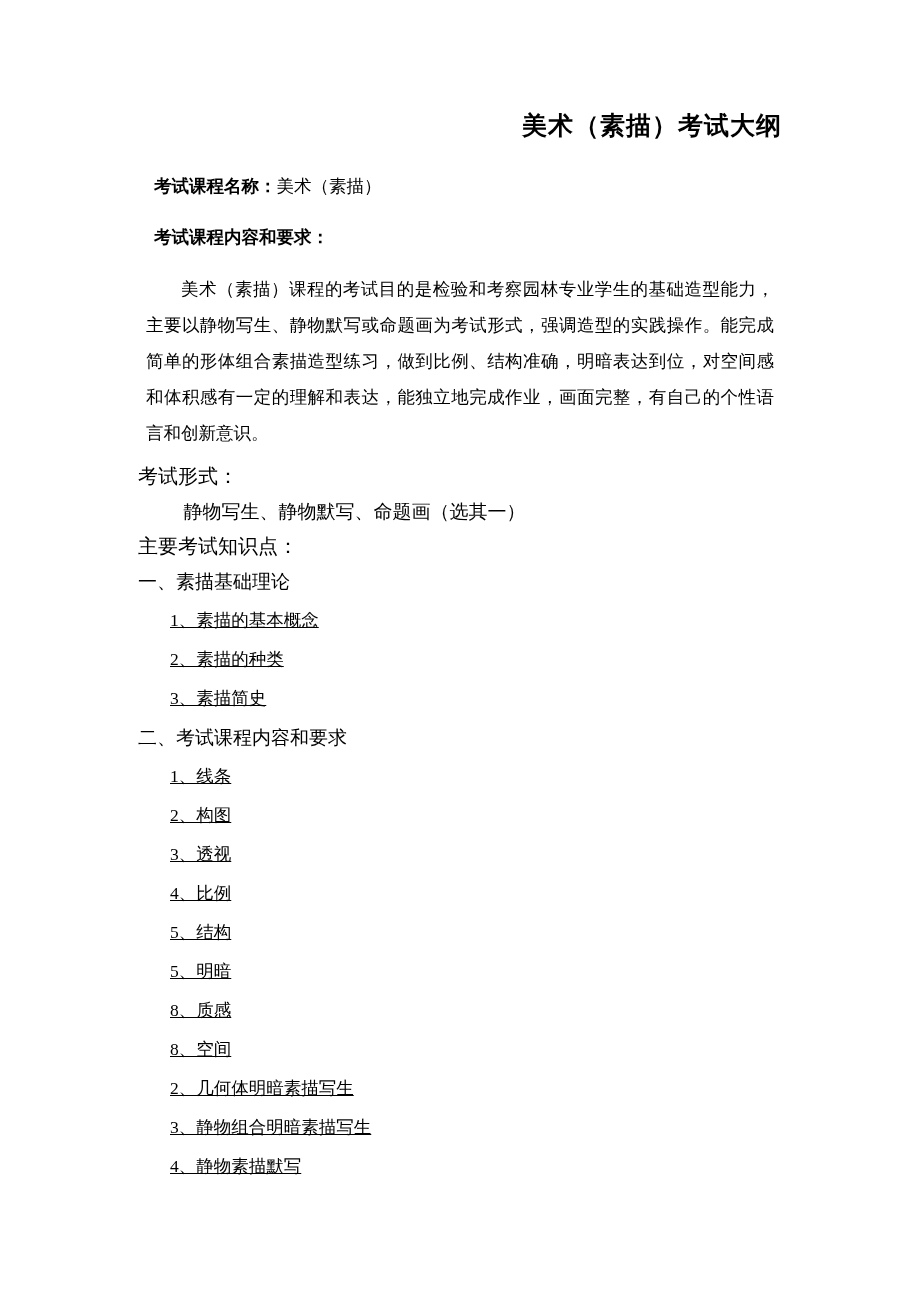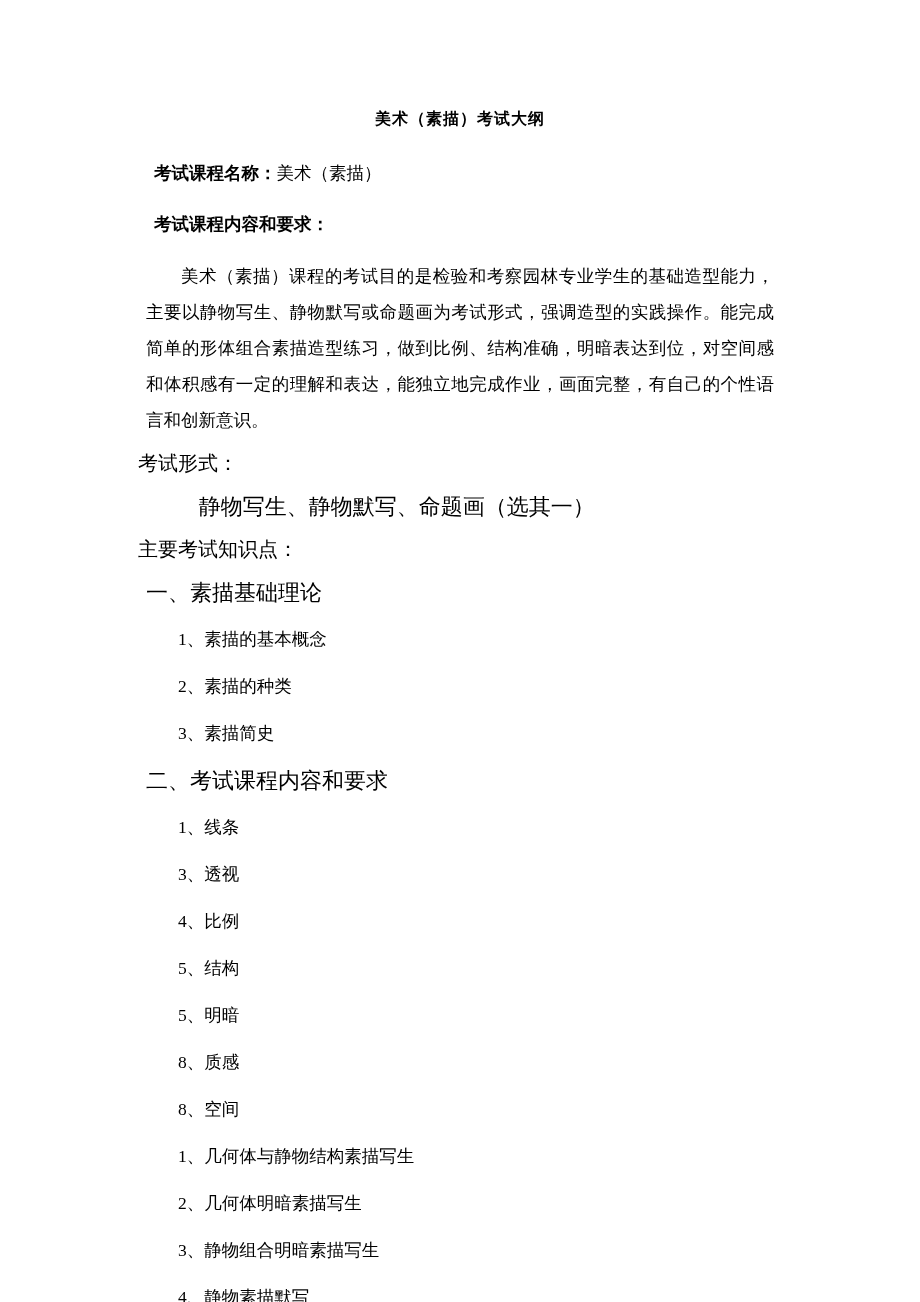--- a/index.html
+++ b/index.html
@@ -14,22 +14,22 @@
     color: #000000;
   }
   .page {
     width: 920px;
     height: 1302px;
     box-sizing: border-box;
     padding: 96px 138px 40px 138px;
     position: relative;
   }
   .doc-title {
-    text-align: center;
-    font-size: 16px;
+    text-align: right;
+    font-size: 25px;
     font-weight: bold;
     letter-spacing: 1px;
     margin: 12px 0 26px 0;
     line-height: 1.4;
   }
   .label-bold {
     font-weight: bold;
   }
   .field-line {
     font-size: 17.5px;
@@ -47,29 +47,30 @@
   .section-head {
     font-size: 20px;
     line-height: 35px;
     font-weight: normal;
     margin: 0;
   }
   .indent-1 {
     text-indent: 2.4em;
   }
   .list-l1 {
-    font-size: 22px;
+    font-size: 19px;
     line-height: 35px;
-    margin: 8px;
+    margin: 0;
   }
   .list-l2 {
     font-size: 17.5px;
     line-height: 35px;
-    margin: 12px;
+    margin: 4px;
     padding-left: 28px;
+    text-decoration: underline;
   }
 </style>
 </head>
 <body>
 
 <div class="page">
 
   <div class="doc-title">美术（素描）考试大纲</div>
 
   <p class="field-line">
@@ -88,25 +89,25 @@
 
   <p class="section-head">主要考试知识点：</p>
 
   <p class="list-l1">一、素描基础理论</p>
   <p class="list-l2">1、素描的基本概念</p>
   <p class="list-l2">2、素描的种类</p>
   <p class="list-l2">3、素描简史</p>
 
   <p class="list-l1">二、考试课程内容和要求</p>
   <p class="list-l2">1、线条</p>
+  <p class="list-l2">2、构图</p>
   <p class="list-l2">3、透视</p>
   <p class="list-l2">4、比例</p>
   <p class="list-l2">5、结构</p>
   <p class="list-l2">5、明暗</p>
   <p class="list-l2">8、质感</p>
   <p class="list-l2">8、空间</p>
 
-  <p class="list-l2">1、几何体与静物结构素描写生</p>
   <p class="list-l2">2、几何体明暗素描写生</p>
   <p class="list-l2">3、静物组合明暗素描写生</p>
   <p class="list-l2">4、静物素描默写</p>
 
 </div>
 
 </body></html>

